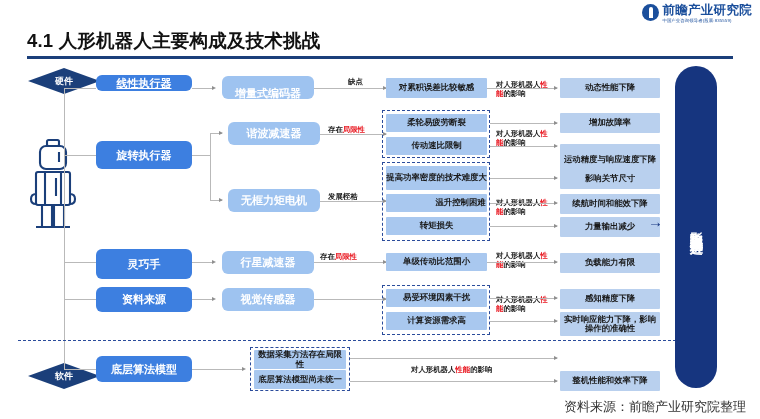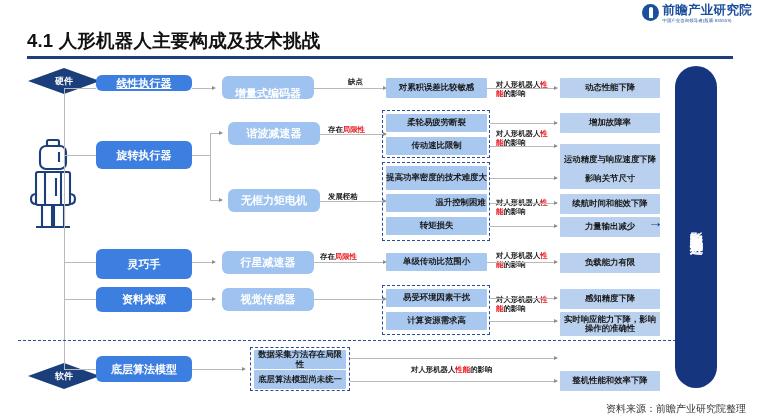--- a/index.html
+++ b/index.html
@@ -62,21 +62,21 @@
   
   .pill{position:absolute;left:675px;top:66px;width:42px;height:322px;
       background:#16357f;border-radius:21px 21px 21px 21px;
       border-bottom-left-radius:21px;border-bottom-right-radius:21px;
       display:flex;align-items:center;justify-content:center;}
   .pill-inner{color:#fff;font-size:13px;font-weight:bold;line-height:1.22;
       writing-mode:vertical-rl;text-orientation:upright;letter-spacing:1px;}
   .bigarrow{position:absolute;left:648px;top:213px;font-size:15px;color:#16357f;font-weight:bold;}
 
   
-  .footer{position:absolute;right:14px;bottom:3px;font-size:10px;color:#333;}
+  .footer{position:absolute;right:14px;bottom:3px;font-size:13px;color:#333;}
 </style>
 </head>
 <body>
 
 <div id="stage">
 
   <div class="logo">
     <div class="logo-mark"></div>
     <div class="logo-txt">
       <div class="logo-name">前瞻产业研究院</div>

